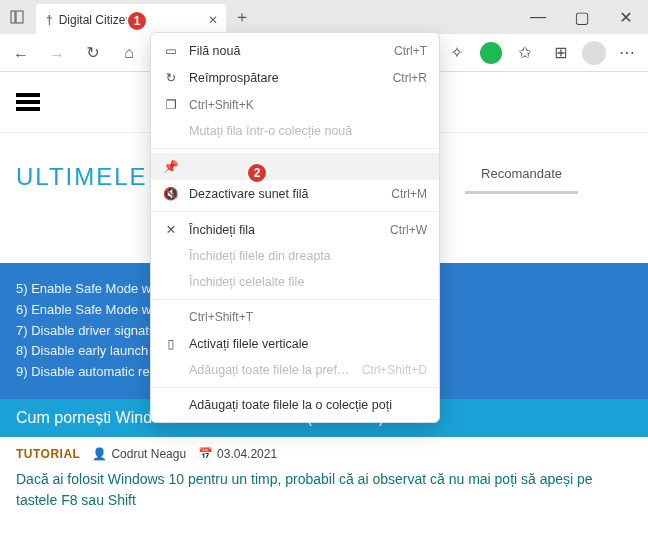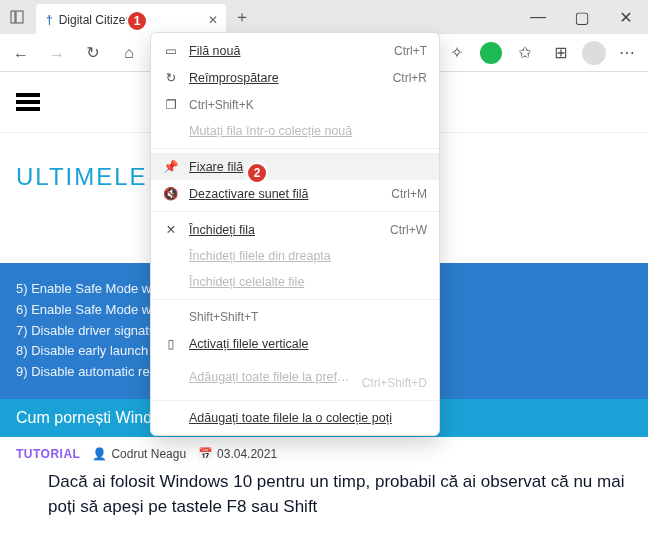--- a/index.html
+++ b/index.html
@@ -27,34 +27,34 @@
   .page { position: relative; height: calc(545px - 34px - 38px); overflow: hidden; }
   .topband { height: 60px; display: flex; align-items: center; padding: 0 16px; }
   .hamburger div { width: 24px; height: 4px; background: #000; margin: 3px 0; }
   .sep { height: 1px; background: #eee; }
   .nav-label { position: absolute; top: 84px; right: 70px; font-size: 13px; color: #555; padding: 10px 16px; border-bottom: 3px solid #ccc; }
   .section-title { color: #1aa2d6; font-size: 24px; font-weight: 300; letter-spacing: 2px; padding: 30px 16px 12px 16px; }
   .blueblock { background: #2b7ccc; color: #fff; margin-top: 60px; padding: 16px; font-size: 13px; line-height: 1.6; }
   .blueblock .num { display: flex; gap: 6px; opacity: 0.9; }
   .article-bar { background: #1aa2d6; color: #fff; padding: 10px 16px; font-size: 16px; }
   .meta { padding: 10px 16px 4px 16px; font-size: 12px; display: flex; gap: 12px; align-items: center; }
-  .meta .tag { color: #8b5cf6; font-weight: bold; letter-spacing: 0.5px; }
+  .meta .tag { color: #a16207; font-weight: bold; letter-spacing: 0.5px; }
   .meta .auth, .meta .date { color: #444; display: inline-flex; align-items: center; gap: 4px; }
-  .excerpt { padding: 4px 16px 0 16px; font-size: 17px; color: #0f172a; line-height: 1.5; margin-left: 32px; }
+  .excerpt { padding: 4px 16px 0 16px; font-size: 14px; color: #0f766e; line-height: 1.5; }
 
   
   .ctx { position: absolute; top: 32px; left: 150px; width: 290px; background: #fff; border: 1px solid #ddd; border-radius: 6px; box-shadow: 0 8px 22px rgba(0,0,0,0.18); padding: 4px 0; z-index: 50; font-size: 12.5px; color: #333; }
   .ctx .item { display: flex; align-items: center; padding: 6px 12px; gap: 10px; }
   .ctx .item.hover { background: #f2f2f2; }
   .ctx .item.disabled { color: #bbb; }
   .ctx .item .ico { width: 16px; text-align: center; color: #555; }
   .ctx .item.disabled .ico { color: #ccc; }
-  .ctx .item .txt { flex: 1; white-space: nowrap; overflow: hidden; text-overflow: ellipsis; text-decoration: underline; }
+  .ctx .item .txt { flex: 1; white-space: nowrap; overflow: hidden; text-overflow: ellipsis; }
   .ctx .item .sc { color: #777; font-size: 12px; }
-  .ctx .item.disabled .sc { color: #ccc; margin-top: 13px; }
+  .ctx .item.disabled .sc { color: #ccc; }
   .ctx hr { border: none; border-top: 1px solid #eee; margin: 4px 0; }
 
   
   .badge { position: absolute; width: 22px; height: 22px; border-radius: 50%; background: #d9362e; color: #fff; font-size: 12px; font-weight: bold; display: flex; align-items: center; justify-content: center; border: 2px solid #fff; z-index: 60; }
   .b1 { top: 10px; left: 126px; }
   .b2 { top: 162px; left: 246px; }
 </style>
 </head>
 <body>
 
@@ -94,20 +94,21 @@
 
 <div class="page">
   <div class="topband">
     <div class="hamburger">
         <div></div>
         <div></div>
         <div></div>
       </div>
   </div>
   <div class="sep"></div>
+  <div class="nav-label">Recomandate</div>
   <div class="section-title">ULTIMELE ART</div>
 
   <div class="blueblock" id="safemode-list">
       <div class="num">5) Enable Safe Mode with Networking</div>
       <div class="num">6) Enable Safe Mode with Command Prompt</div>
       <div class="num">7) Disable driver signature enforcement</div>
       <div class="num">8) Disable early launch anti-malware protection</div>
       <div class="num">9) Disable automatic restart after failure</div>
     </div>
   <div class="article-bar">Cum pornești Windows 10 în Safe Mode (9 metode)</div>
@@ -141,21 +142,20 @@
       <span class="sc">Ctrl+Shift+K</span>
     </div>
     <div class="item disabled">
       <span class="ico"></span>
       <span class="txt">Mutați fila într-o colecție nouă</span>
       <span class="sc"></span>
     </div>
     <hr>
     <div class="item hover">
       <span class="ico">📌</span>
-      <span class="txt">Fixare filă</span>
       <span class="sc"></span>
     </div>
     <div class="item ">
       <span class="ico">🔇</span>
       <span class="txt">Dezactivare sunet filă</span>
       <span class="sc">Ctrl+M</span>
     </div>
     <hr>
     <div class="item ">
       <span class="ico">✕</span>
@@ -168,21 +168,21 @@
       <span class="sc"></span>
     </div>
     <div class="item disabled">
       <span class="ico"></span>
       <span class="txt">Închideți celelalte file</span>
       <span class="sc"></span>
     </div>
     <hr>
     <div class="item ">
       <span class="ico"></span>
-      <span class="sc">Shift+Shift+T</span>
+      <span class="sc">Ctrl+Shift+T</span>
     </div>
     <div class="item ">
       <span class="ico">▯</span>
       <span class="txt">Activați filele verticale</span>
       <span class="sc"></span>
     </div>
     <div class="item disabled">
       <span class="ico"></span>
       <span class="txt">Adăugați toate filele la preferințe</span>
       <span class="sc">Ctrl+Shift+D</span>

